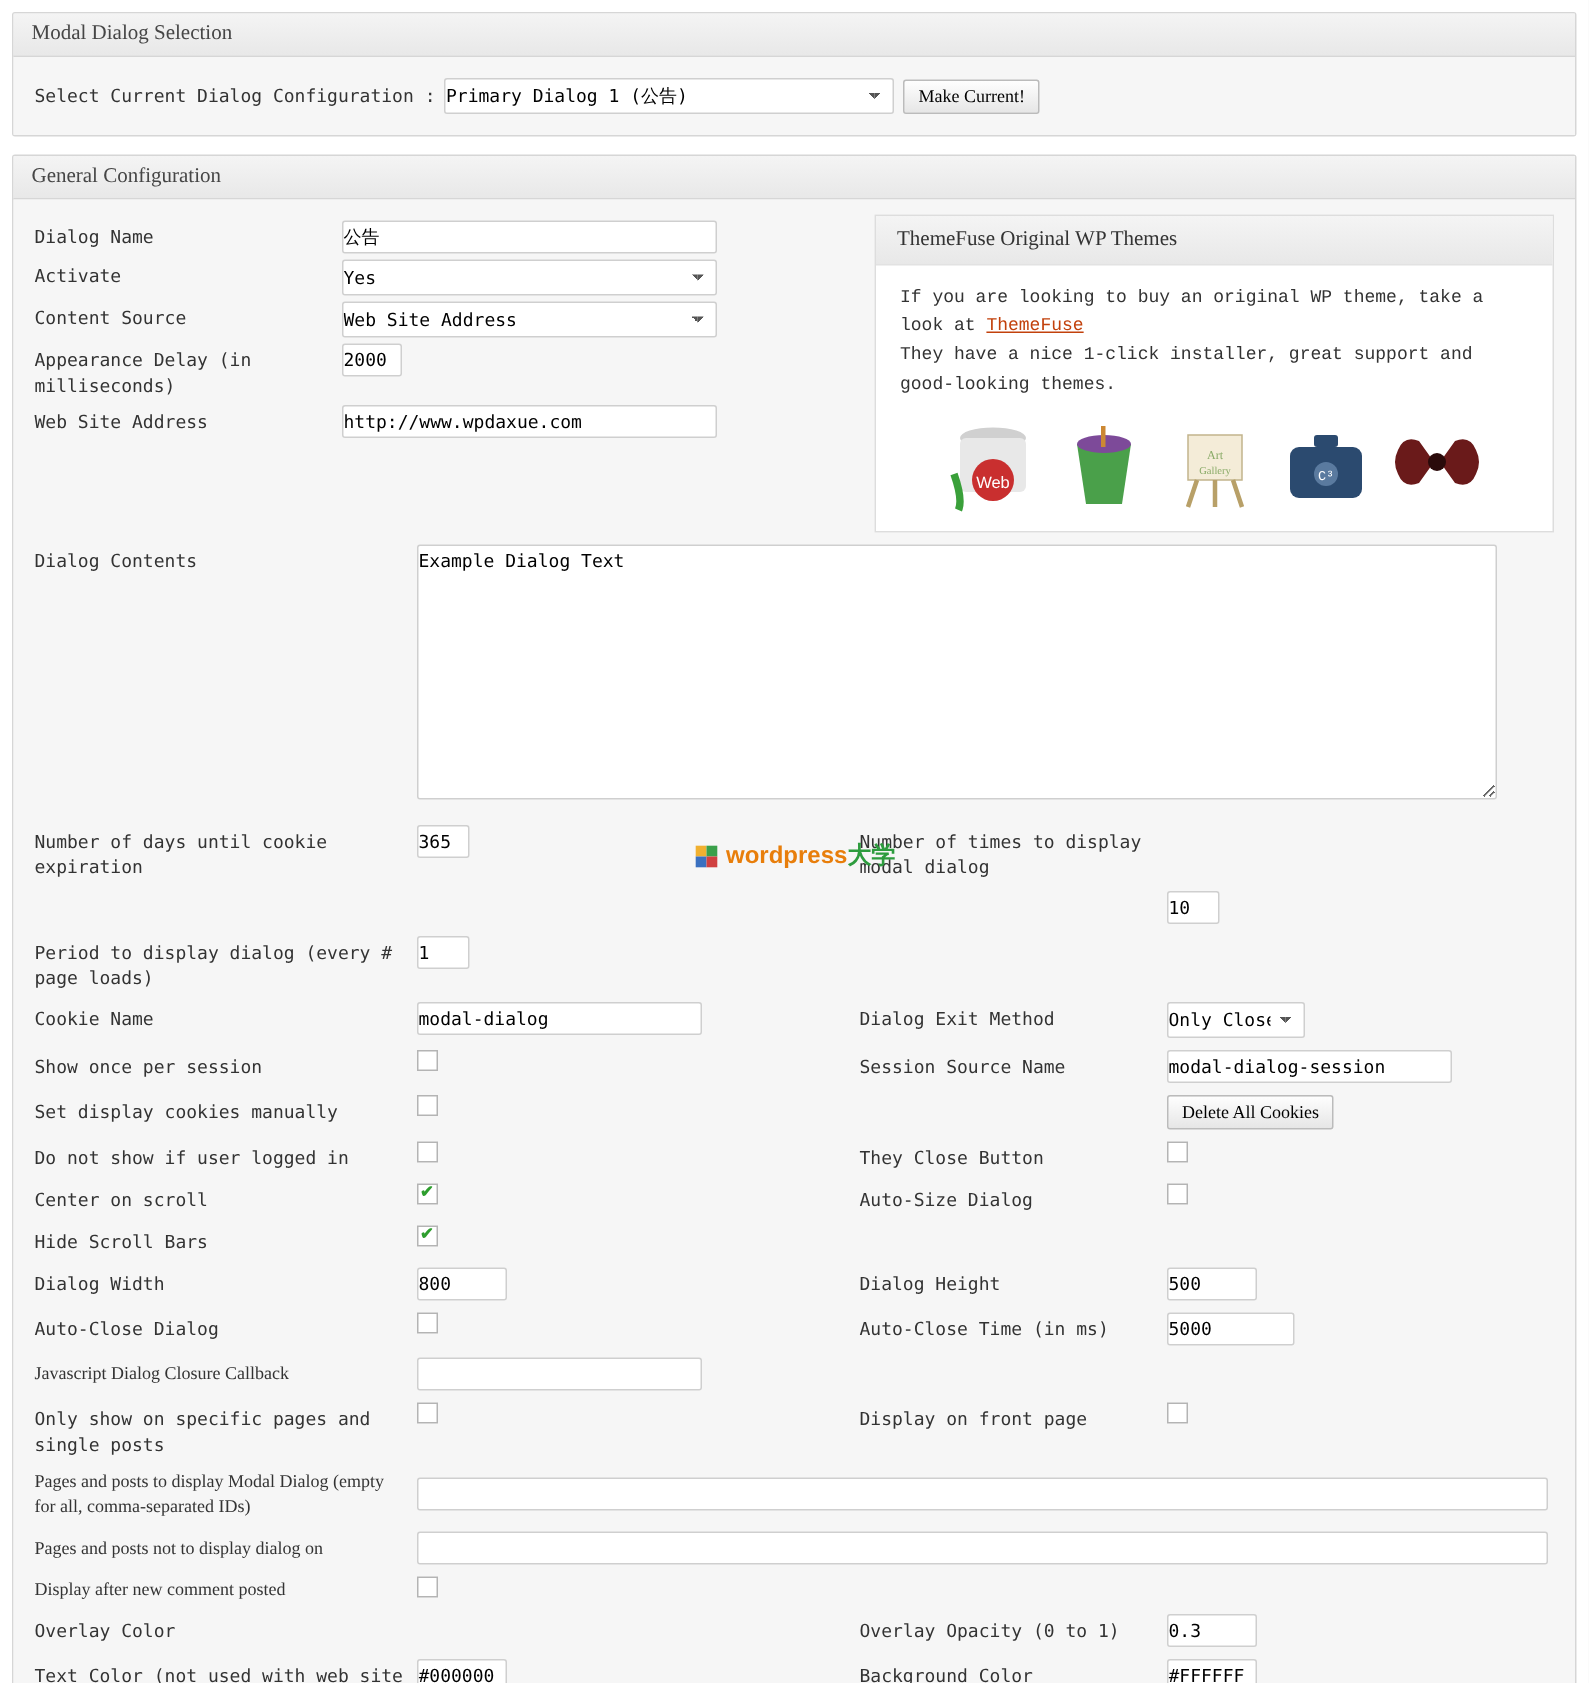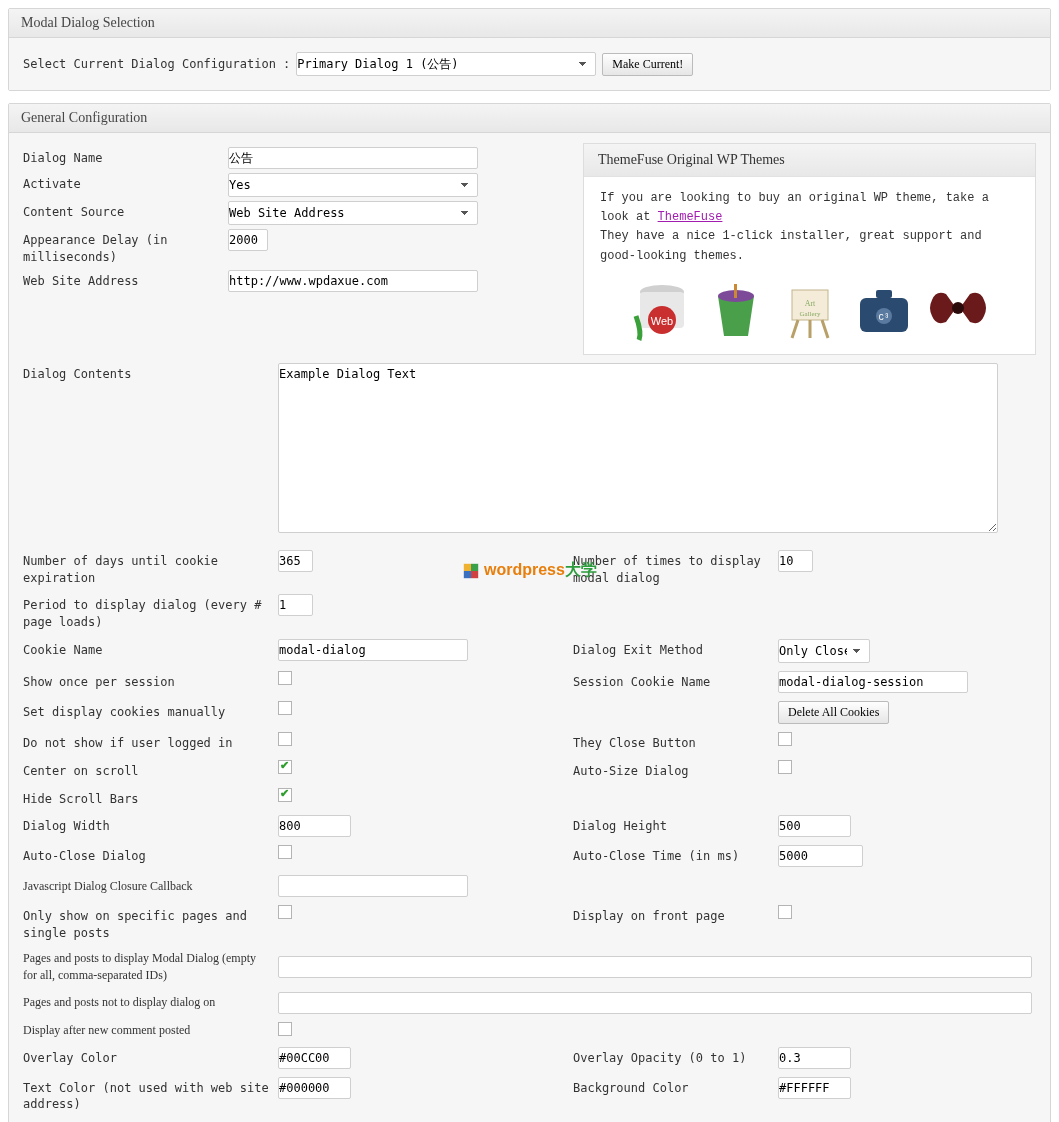--- a/index.html
+++ b/index.html
@@ -14,30 +14,30 @@
 .form-grid { display: grid; grid-template-columns: 520px 1fr; gap: 0 20px; align-items: start; }
 .form-row { display: flex; align-items: flex-start; margin: 4px 0; }
 .form-row .lbl { width: 205px; padding-right: 8px; padding-top: 3px; line-height: 1.4; }
 .form-row .ctl { flex: 1; }
 .two-col { display: grid; grid-template-columns: 530px 1fr; gap: 0 20px; }
 .two-col .form-row.half .lbl { width: 255px; }
 .two-col .rightcol .form-row .lbl { width: 205px; }
 input.txt-md { width: 250px; }
 input.txt-sm { width: 85px; }
 input.txt-xs { width: 40px; }
-input.txt-narrow { width: 73px; }
+input.txt-narrow { width: 60px; }
 input.txt-cookie { width: 190px; }
 input.txt-full { width: 100%; }
 textarea.contents { width: 720px; height: 170px; resize: both; }
 input[type="checkbox"] { width: 14px; height: 14px; border: 1px solid #b4b4b4; background: #fff; appearance: none; position: relative; cursor: pointer; }
 input[type="checkbox"]:checked::after { content: "✔"; position: absolute; top: -2px; left: 1px; color: #2e9e2e; font-size: 11px; font-weight: bold; }
 .promo-box { border: 1px solid #ddd; background: #fff; margin-left: 20px; }
 .promo-heading { background: linear-gradient(#f4f4f4,#e8e8e8); border-bottom: 1px solid #e2e2e2; padding: 8px 14px; font-family: Georgia, serif; font-size: 14px; color: #333; }
 .promo-body { padding: 12px 16px; font-family: "Courier New", monospace; font-size: 12px; line-height: 1.6; }
-.promo-body a { color: #a21caf; text-decoration: underline; }
+.promo-body a { color: #c2410c; text-decoration: underline; }
 .promo-icons { display: flex; justify-content: center; gap: 10px; margin-top: 12px; }
 .promo-icons svg { width: 64px; height: 64px; }
 .watermark { position: absolute; left: 454px; top: 552px; display: flex; align-items: center; gap: 4px; pointer-events: none; }
 .watermark-icon { width: 18px; height: 18px; }
 .watermark-text { font-family: Arial, sans-serif; font-size: 16px; font-weight: bold; }
 .wp-orange { color: #e87e0b; }
 .wp-green { color: #2d9c3e; }
 .container { position: relative; }
 .full-row { grid-column: 1 / -1; display: flex; align-items: center; margin: 4px 0; }
 .full-row .lbl { width: 255px; padding-right: 8px; line-height: 1.4; font-family: Liberation Serif, serif; }
@@ -137,21 +137,21 @@
     <div class="two-col" style="margin-top:10px;">
       <div class="leftcol">
         <div class="form-row half">
               <div class="lbl">Number of days until cookie expiration</div>
               <div class="ctl"><input type="text" style="width: 35px;" value="365"></div>
             </div>
       </div>
       <div class="rightcol">
         <div class="form-row">
               <div class="lbl">Number of times to display modal dialog</div>
-              <div class="ctl"><input type="text" style="width: 35px;" value="10"></div>
+              <div class="ctl"><input type="text" style="width: 35px; margin-top: 44px;" value="10"></div>
             </div>
       </div>
       <div class="leftcol">
         <div class="form-row half">
               <div class="lbl">Period to display dialog (every # page loads)</div>
               <div class="ctl"><input type="text" style="width: 35px;" value="1"></div>
             </div>
       </div>
       <div class="rightcol"></div>
 
@@ -169,21 +169,21 @@
       </div>
 
       <div class="leftcol">
         <div class="form-row half">
               <div class="lbl">Show once per session</div>
               <div class="ctl"><input type="checkbox" style=""></div>
             </div>
       </div>
       <div class="rightcol">
         <div class="form-row">
-              <div class="lbl">Session Cookie Name</div>
+              <div class="lbl">Session Source Name</div>
               <div class="ctl"><input type="text" class="txt-cookie" value="modal-dialog-session" style=""></div>
             </div>
       </div>
 
       <div class="leftcol">
         <div class="form-row half">
               <div class="lbl">Set display cookies manually</div>
               <div class="ctl"><input type="checkbox" style=""></div>
             </div>
       </div>
@@ -282,21 +282,20 @@
           </div>
 
       <div class="full-row">
             <div class="lbl">Display after new comment posted</div>
             <div class="ctl"><input type="checkbox" style=""></div>
           </div>
 
       <div class="leftcol">
         <div class="form-row half">
               <div class="lbl">Overlay Color</div>
-              <div class="ctl"><input type="text" class="txt-narrow" value="#00CC00" style=""></div>
             </div>
       </div>
       <div class="rightcol">
         <div class="form-row">
               <div class="lbl">Overlay Opacity (0 to 1)</div>
               <div class="ctl"><input type="text" class="txt-narrow" value="0.3" style=""></div>
             </div>
       </div>
 
       <div class="leftcol">

